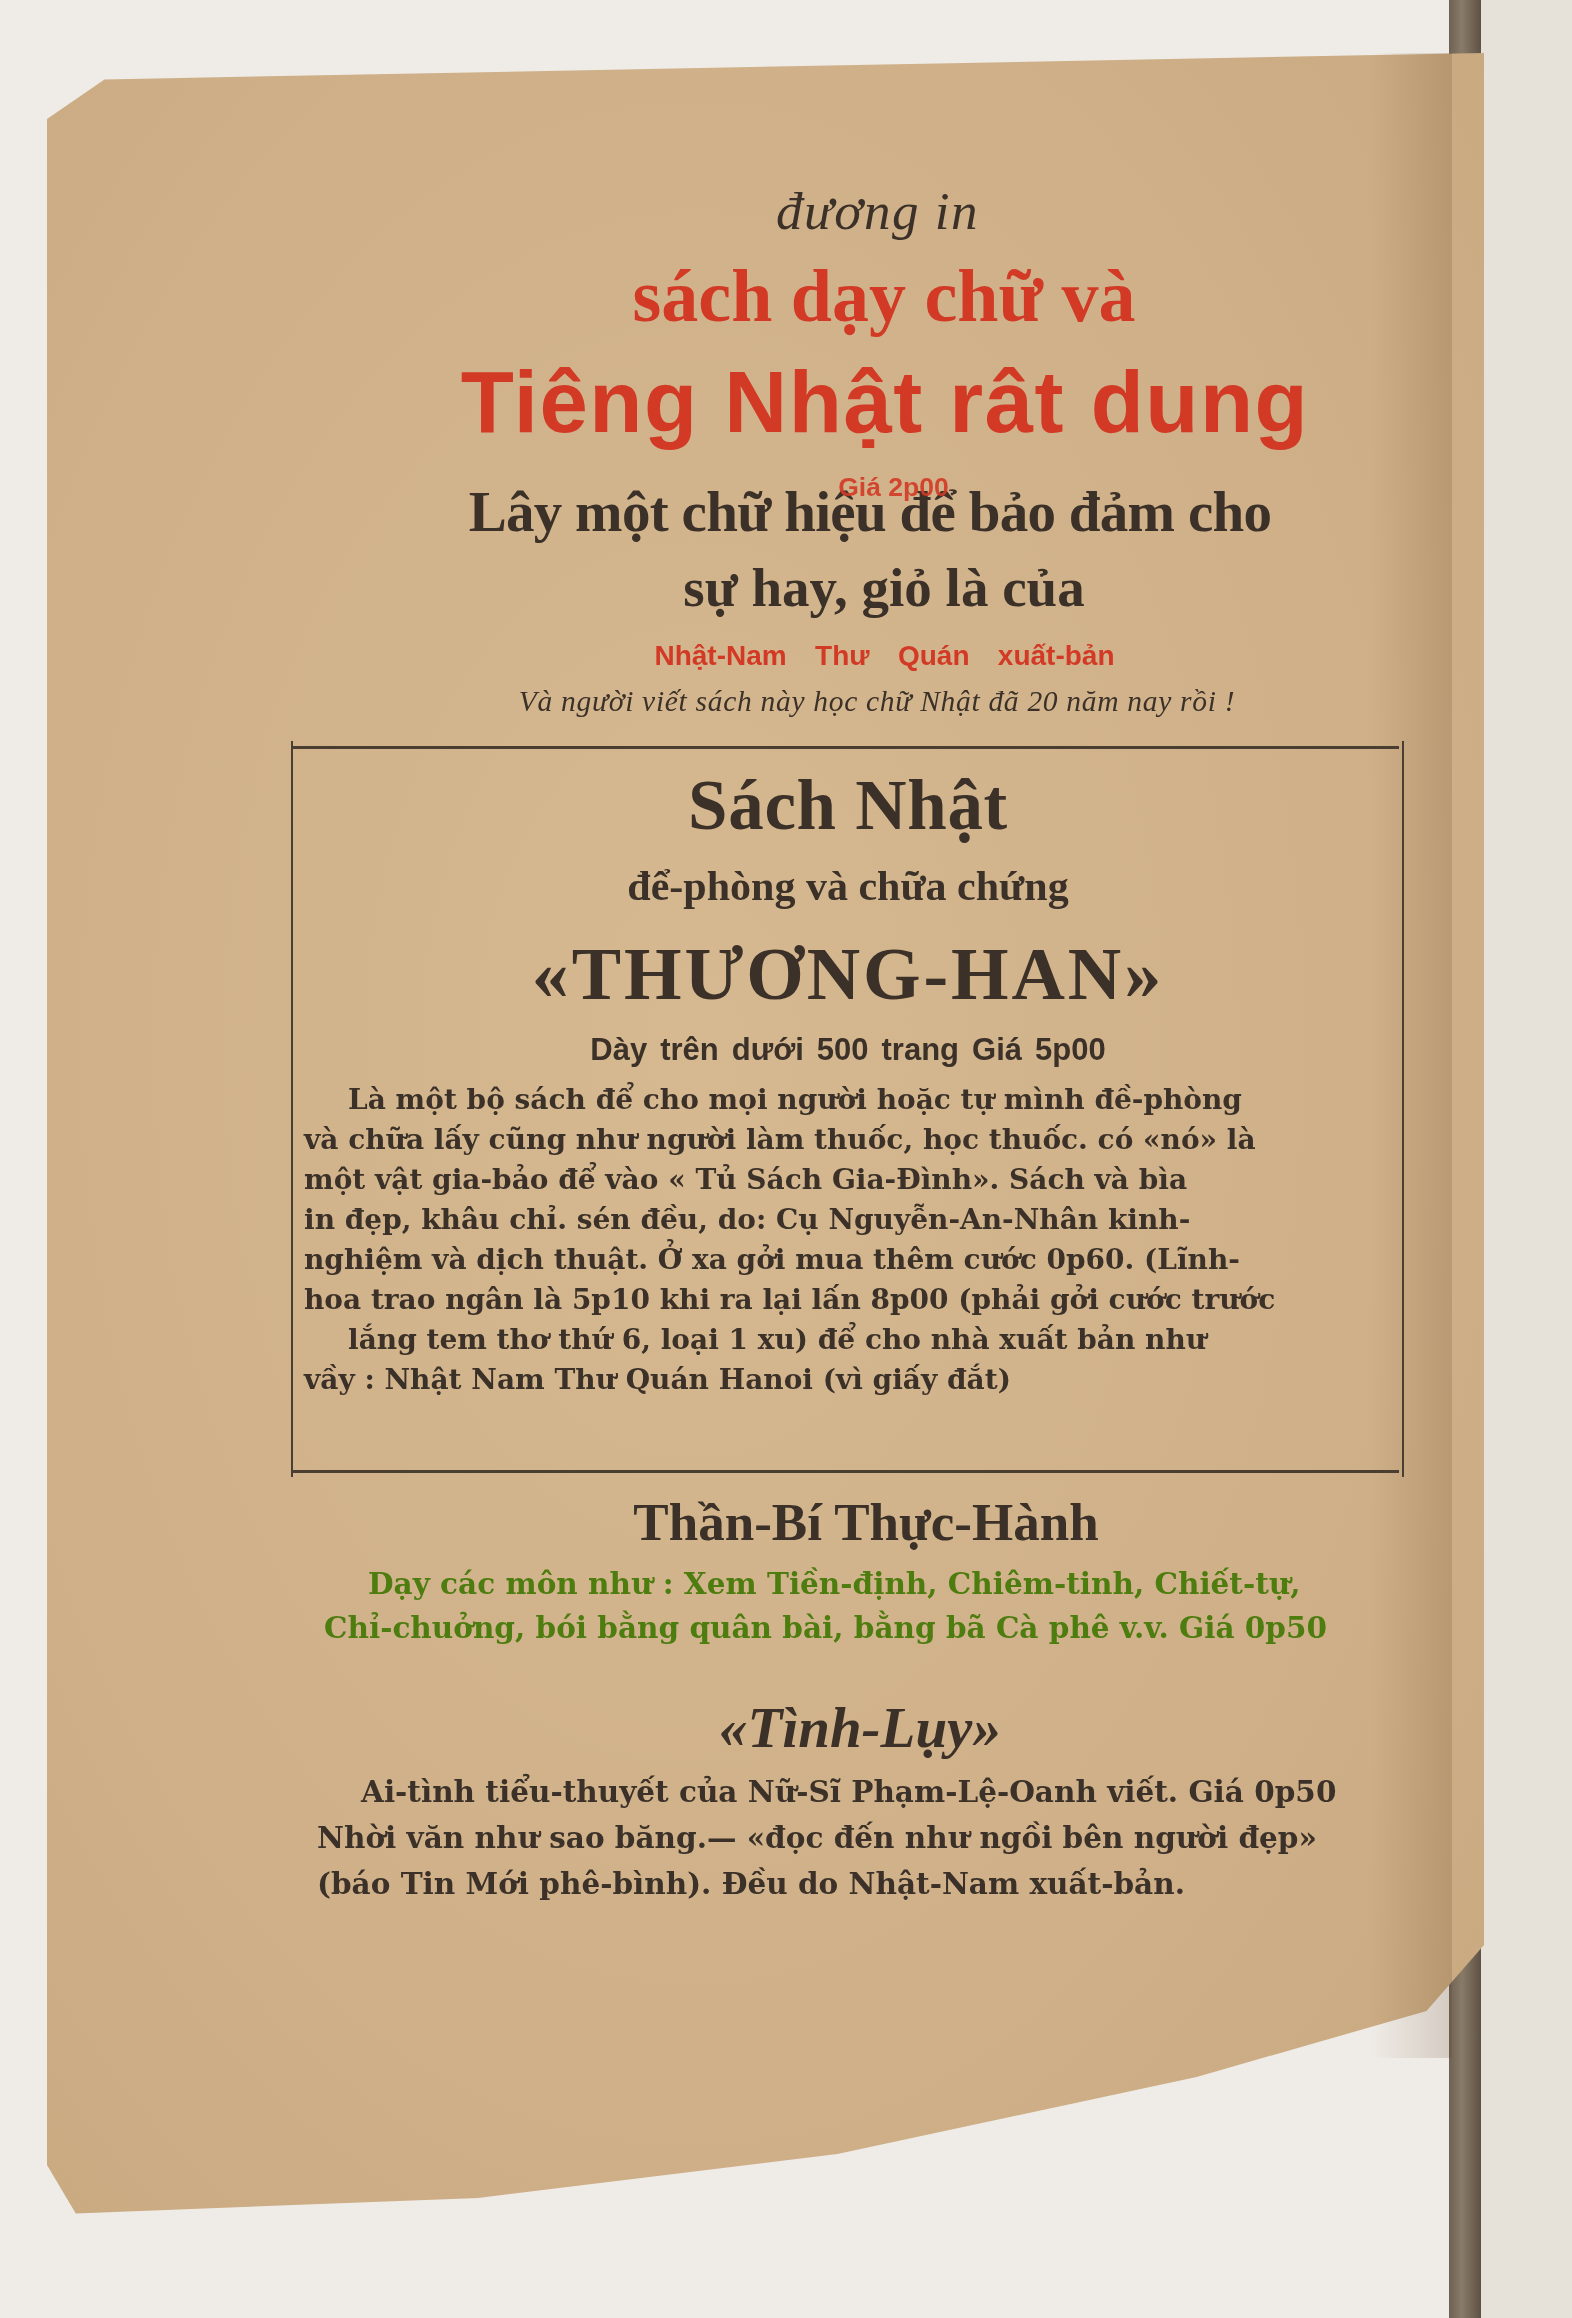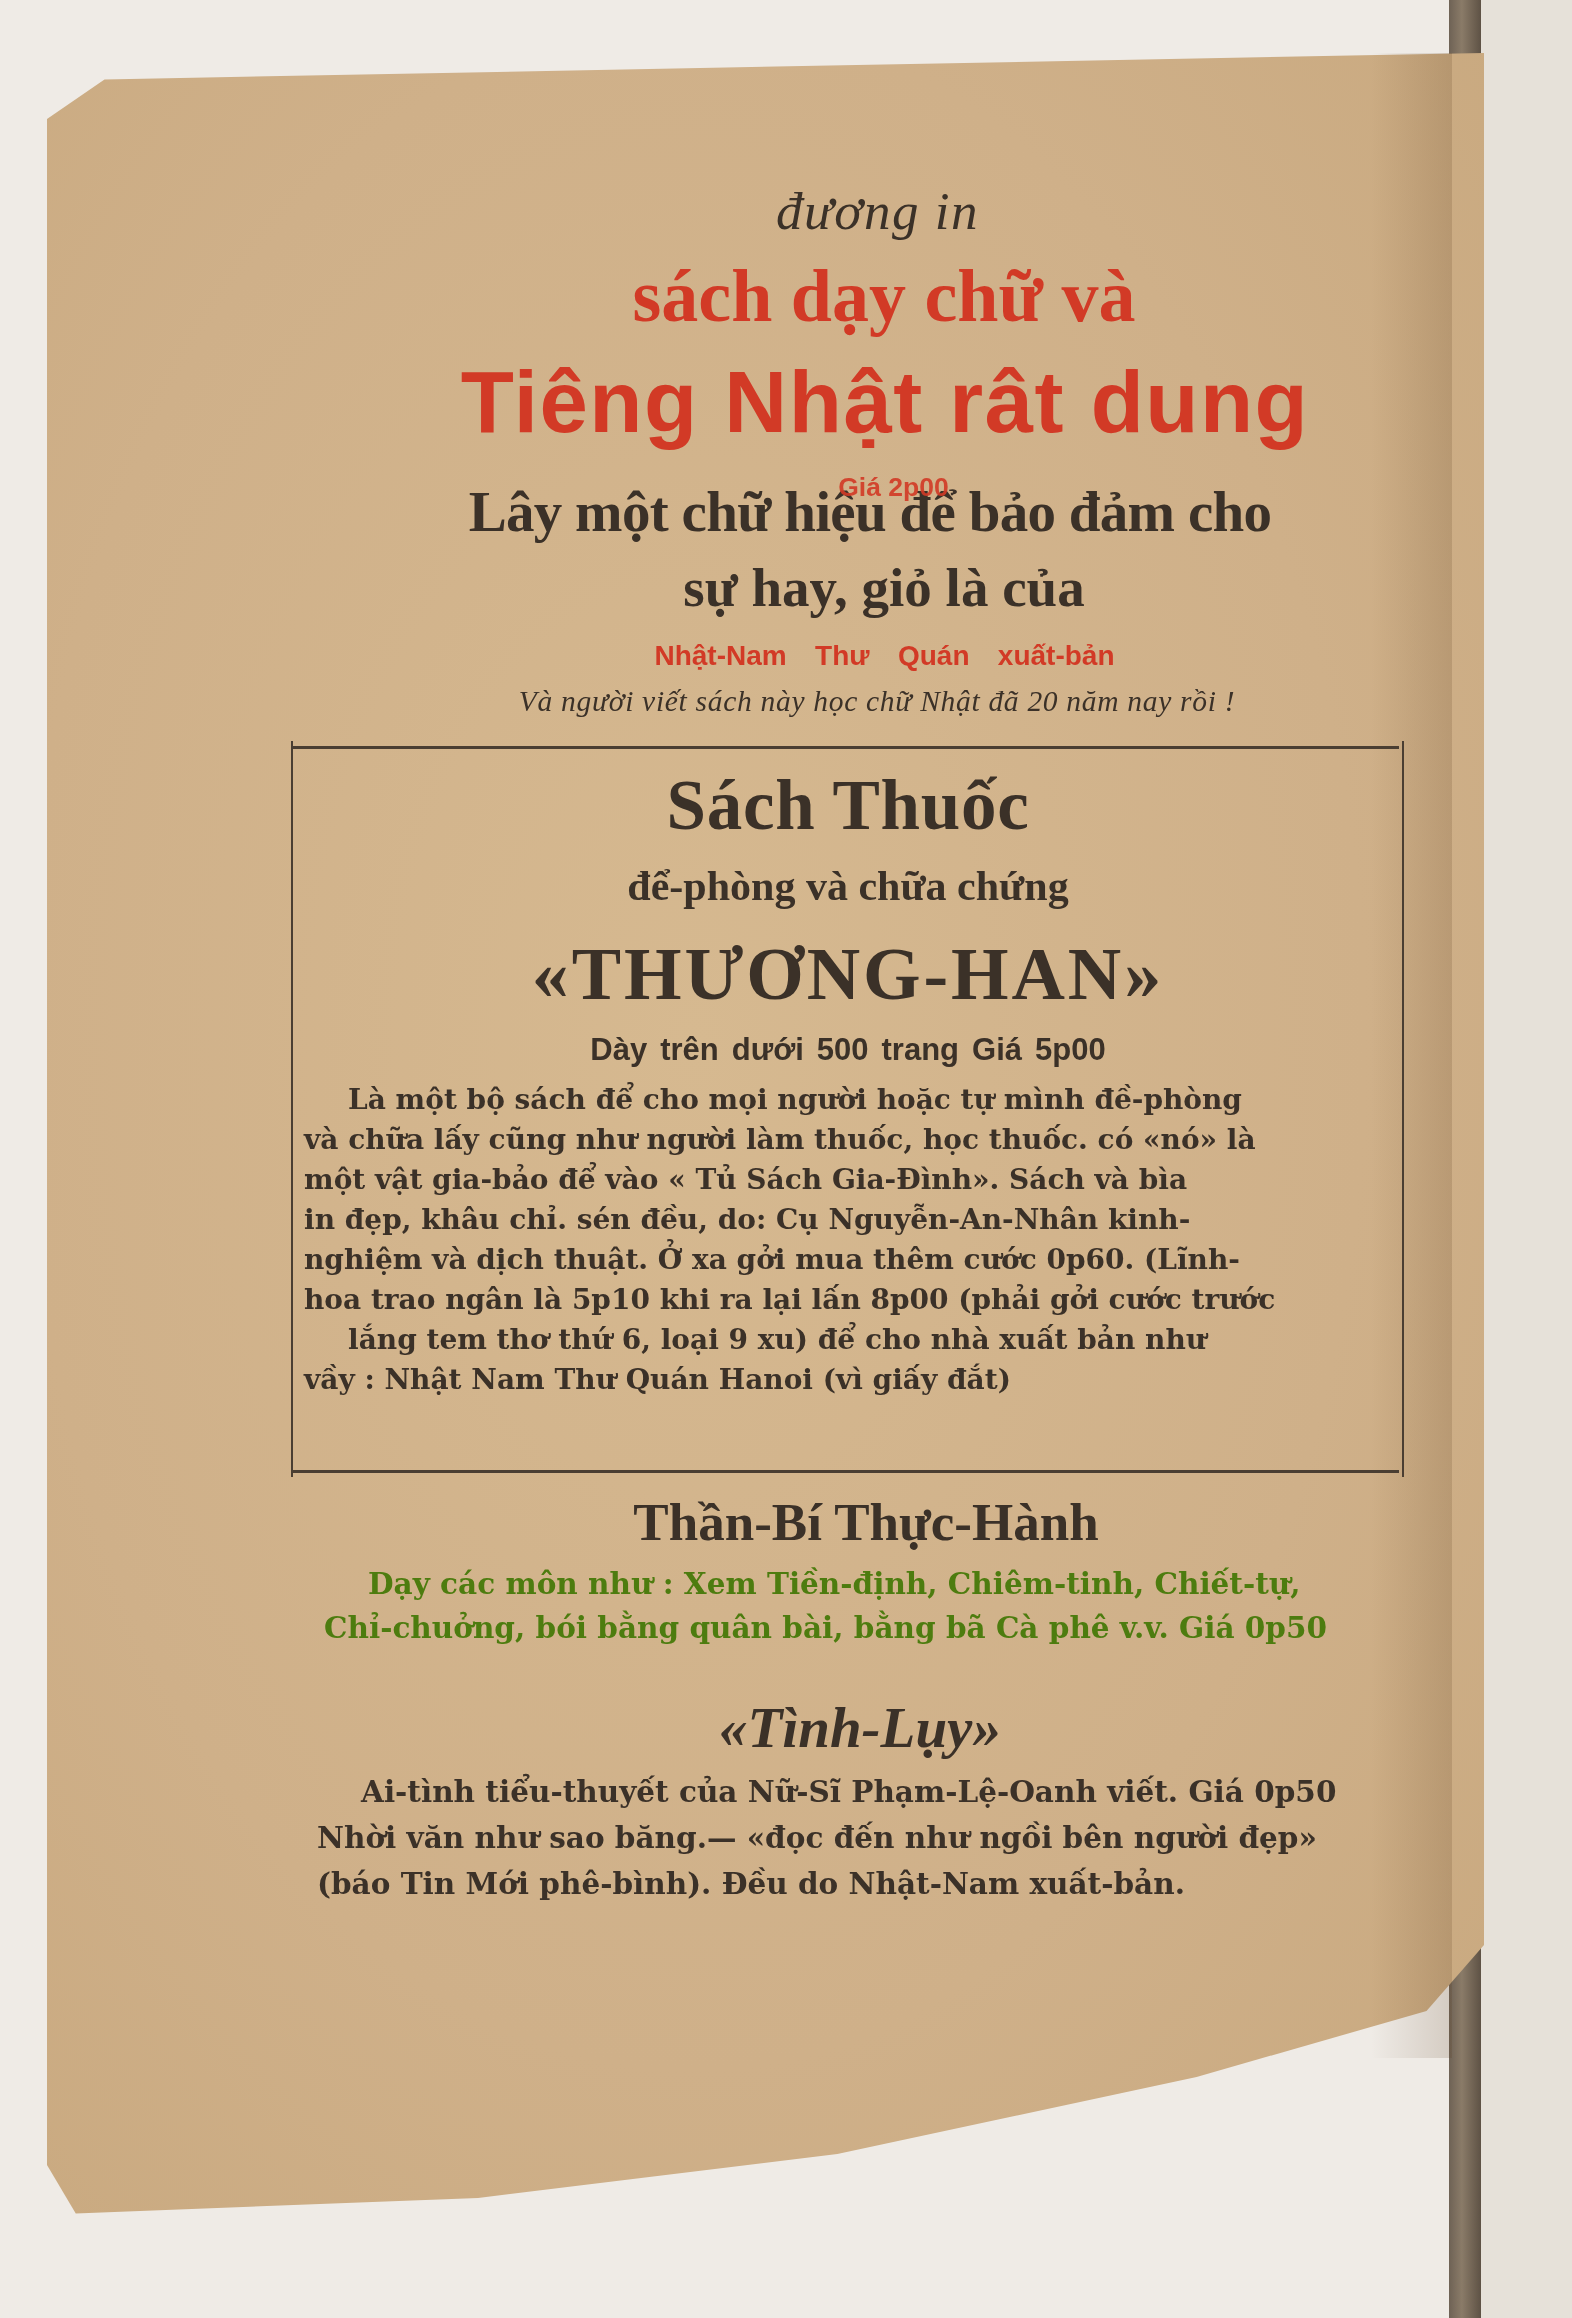--- a/index.html
+++ b/index.html
@@ -87,33 +87,33 @@
   <div class="center ink line1">Lây một chữ hiệu để bảo đảm cho</div>
   <div class="center red price-overlay">Giá 2p00</div>
   <div class="center ink line2">sự hay, giỏ là của</div>
   <div class="center red publisher">Nhật-Nam Thư Quán xuất-bản</div>
   <div class="center ink tagline">Và người viết sách này học chữ Nhật đã 20 năm nay rồi !</div>
 
   <div class="box"></div>
   <div class="rule" style="left:293px; top:746px; width:1106px;"></div>
   <div class="rule" style="left:293px; top:1470px; width:1106px;"></div>
 
-  <div class="center ink box-title">Sách Thuốc</div>
+  <div class="center ink box-title">Sách Nhật</div>
   <div class="center ink box-sub">để-phòng và chữa chứng</div>
   <div class="center ink box-big">«THƯƠNG-HAN»</div>
   <div class="center ink box-meta">Dày trên dưới 500 trang Giá 5p00</div>
 
   <div class="body-text">
     <p class="indent">Là một bộ sách để cho mọi người hoặc tự mình đề-phòng</p>
     <p>và chữa lấy cũng như người làm thuốc, học thuốc. có «nó» là</p>
     <p>một vật gia-bảo để vào « Tủ Sách Gia-Đình». Sách và bìa</p>
     <p>in đẹp, khâu chỉ. sén đều, do: Cụ Nguyễn-An-Nhân kinh-</p>
     <p>nghiệm và dịch thuật. Ở xa gởi mua thêm cước 0p60. (Lĩnh-</p>
     <p>hoa trao ngân là 5p10 khi ra lại lấn 8p00 (phải gởi cước trước</p>
-    <p class="indent">lắng tem thơ thứ 6, loại 9 xu) để cho nhà xuất bản như</p>
+    <p class="indent">lắng tem thơ thứ 6, loại 1 xu) để cho nhà xuất bản như</p>
     <p>vầy : Nhật Nam Thư Quán Hanoi (vì giấy đắt)</p>
   </div>
 
   <div class="center ink sec2-title">Thần-Bí Thực-Hành</div>
   <div class="sec2-body">
     <p class="indent">Dạy các môn như : Xem Tiền-định, Chiêm-tinh, Chiết-tự,</p>
     <p>Chỉ-chuởng, bói bằng quân bài, bằng bã Cà phê v.v. Giá 0p50</p>
   </div>
 
   <div class="center ink sec3-title">«Tình-Lụy»</div>

